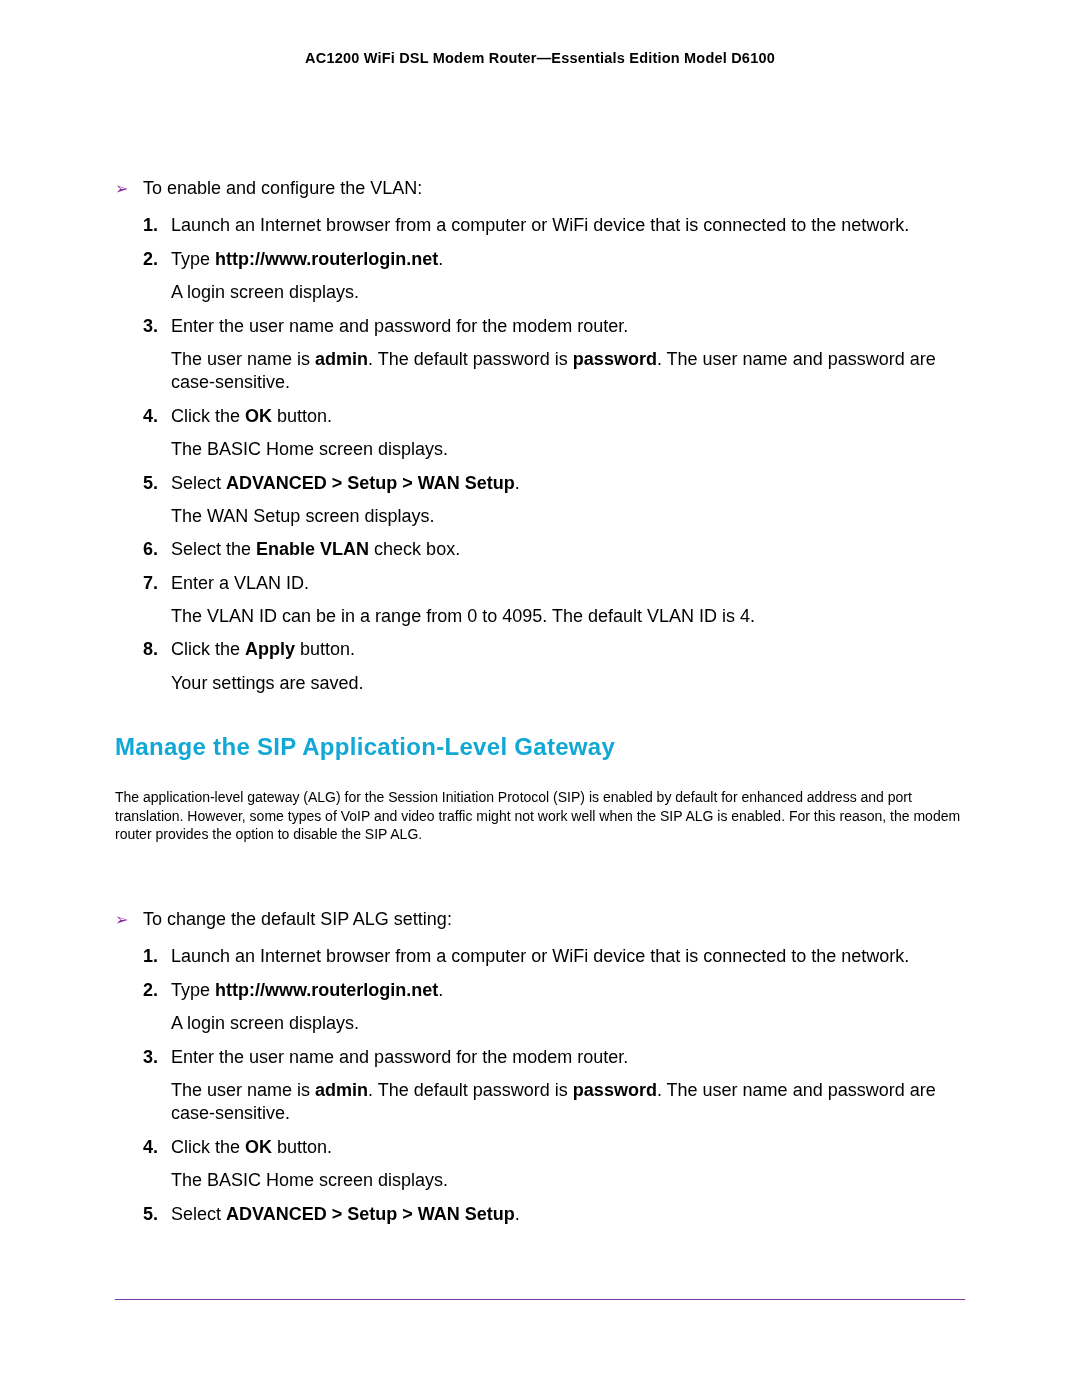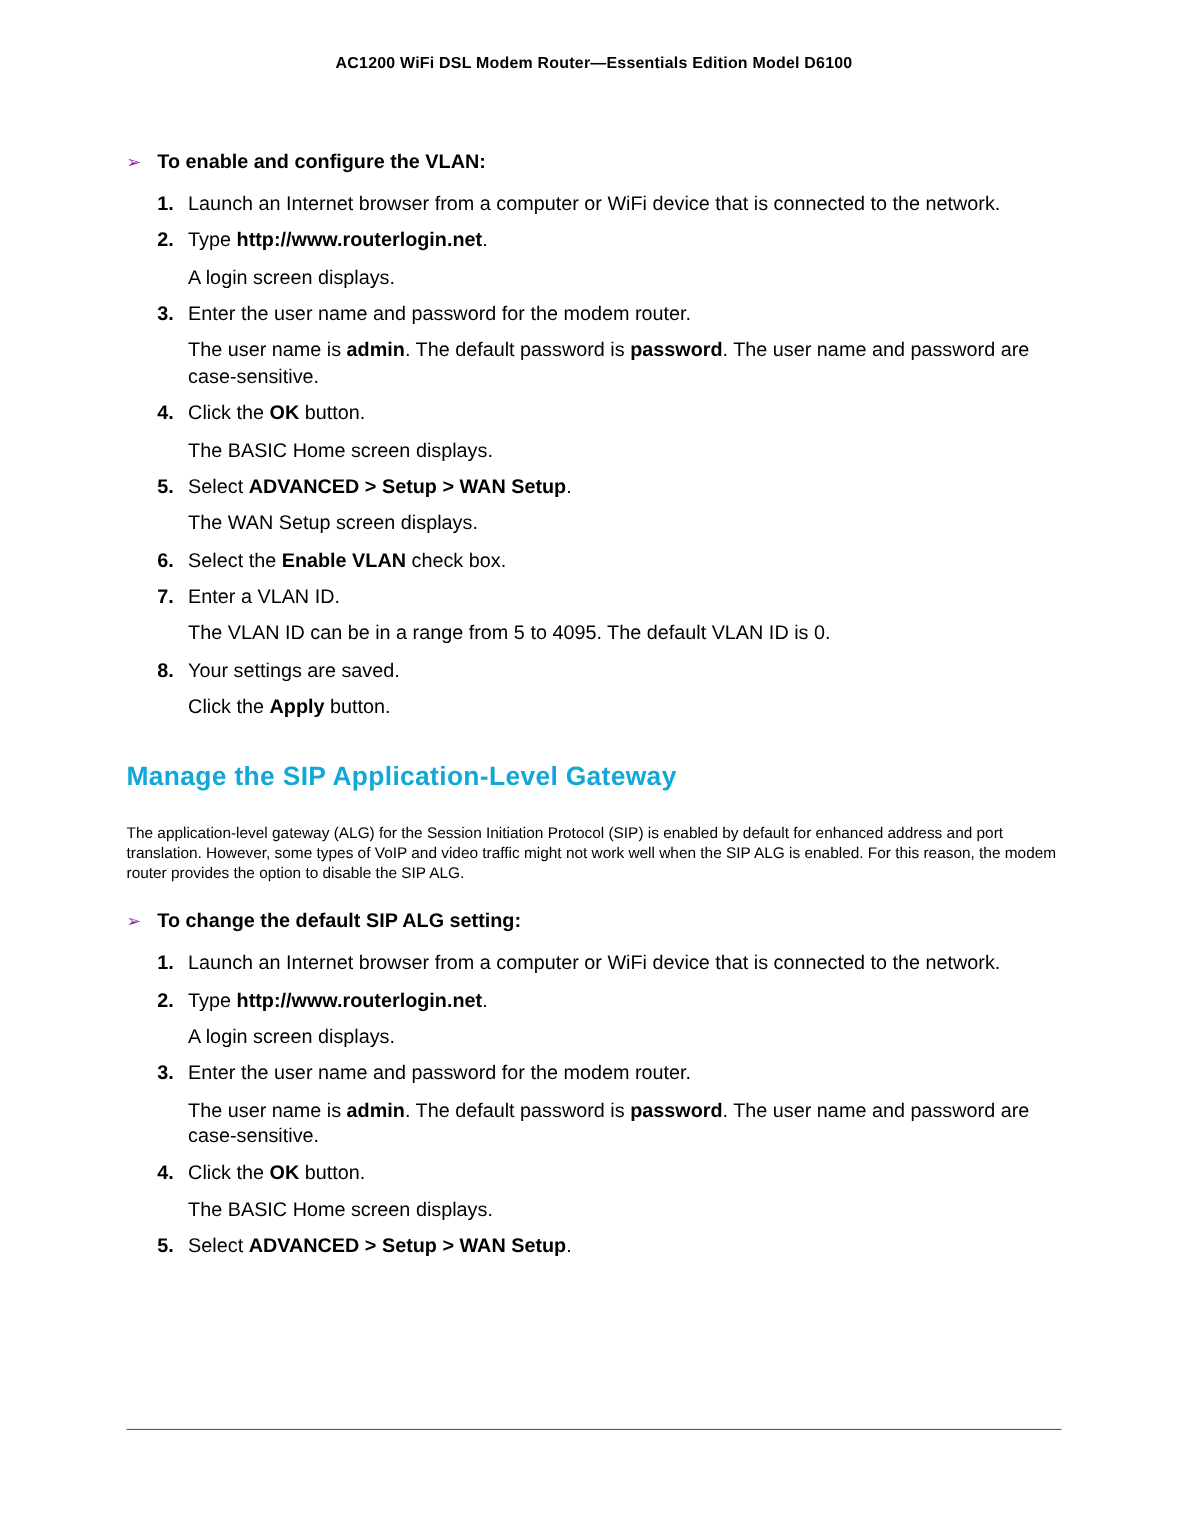--- a/index.html
+++ b/index.html
@@ -32,21 +32,22 @@
     align-items: baseline;
     margin-bottom: 14px;
   }
   .proc-head .chev {
     width: 28px;
     font-size: 16px;
     color: #8a2aa0;
     flex-shrink: 0;
   }
   .proc-head .label {
-    font-weight: bold;
+    font-weight: normal;
+    margin-top: 41px;
   }
   ol.steps {
     list-style: none;
     margin: 0 0 0 28px;
     padding: 0;
   }
   ol.steps > li {
     position: relative;
     padding-left: 28px;
     margin-bottom: 10px;
@@ -155,28 +156,28 @@
       <li>
         <span class="num">6.</span>
         <div class="step-body">
           <p><span>Select the </span><span class="bold">Enable VLAN</span><span> check box.</span></p>
         </div>
       </li>
       <li>
         <span class="num">7.</span>
         <div class="step-body">
           <p>Enter a VLAN ID.</p>
-          <p>The VLAN ID can be in a range from 5 to 4095. The default VLAN ID is 0.</p>
+          <p>The VLAN ID can be in a range from 0 to 4095. The default VLAN ID is 4.</p>
         </div>
       </li>
       <li>
         <span class="num">8.</span>
         <div class="step-body">
+          <p><span>Click the </span><span class="bold">Apply</span><span> button.</span></p>
           <p>Your settings are saved.</p>
-          <p><span>Click the </span><span class="bold">Apply</span><span> button.</span></p>
         </div>
       </li>
     </ol>
 
     <h2 class="section-title">Manage the SIP Application-Level Gateway</h2>
     <p class="section-intro">The application-level gateway (ALG) for the Session Initiation Protocol (SIP) is enabled by default for enhanced address and port translation. However, some types of VoIP and video traffic might not work well when the SIP ALG is enabled. For this reason, the modem router provides the option to disable the SIP ALG.</p>
 
     <div class="proc-head">
       <span class="chev">➢</span>
       <span class="label">To change the default SIP ALG setting:</span>

